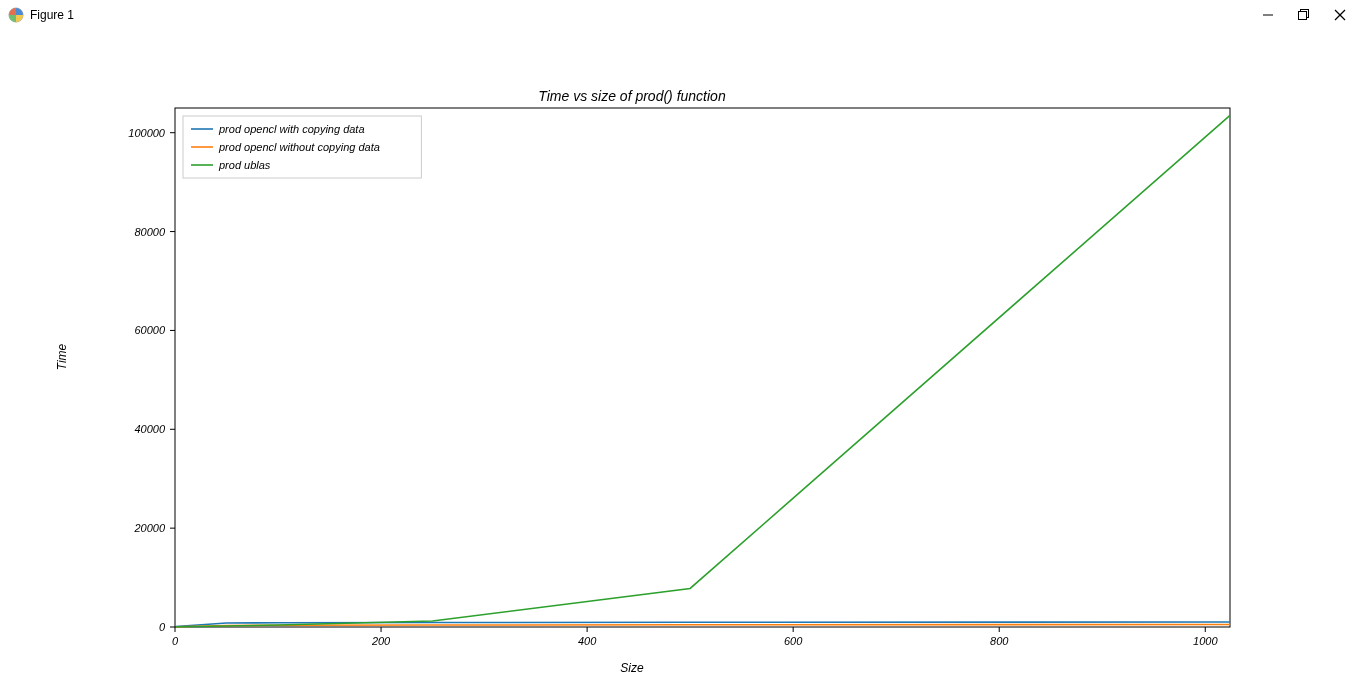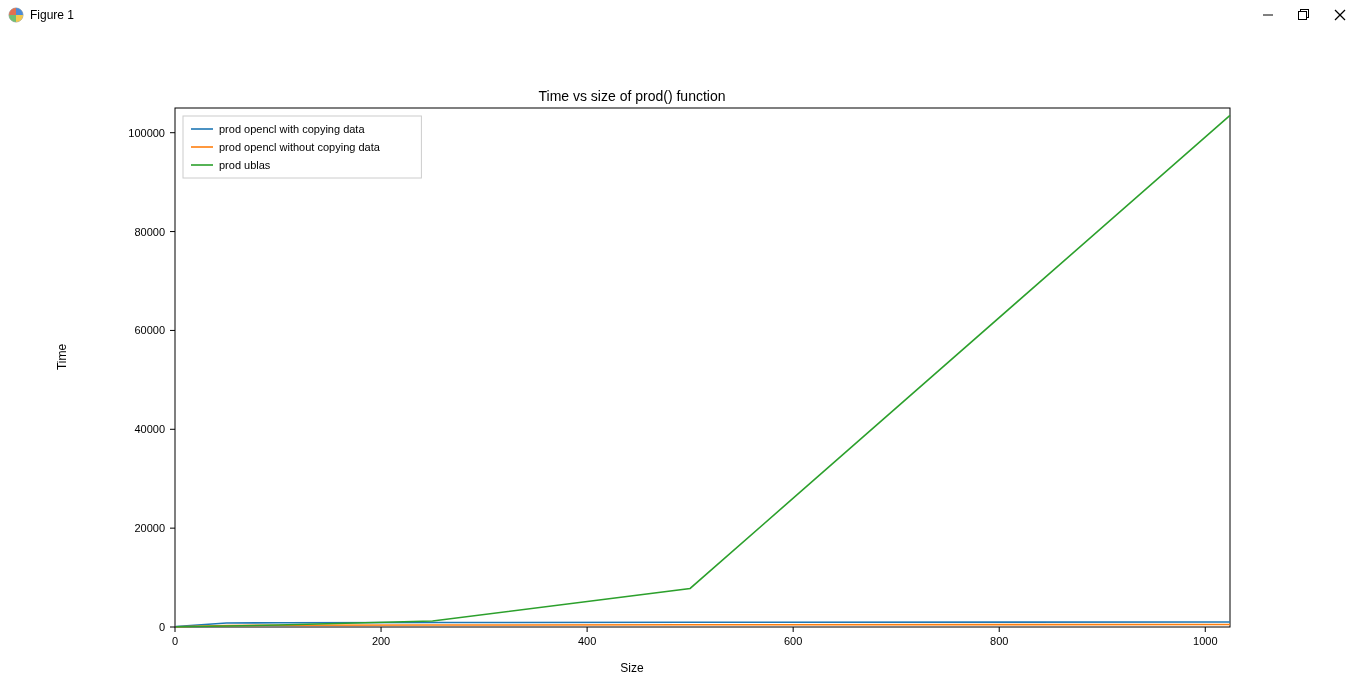--- a/index.html
+++ b/index.html
@@ -2,21 +2,21 @@
 <html><head>
   <meta charset="utf-8">
   <style>
     * { margin: 0; padding: 0; box-sizing: border-box; }
     html, body { width: 1366px; height: 683px; background: #fff; font-family: "Segoe UI", Arial, sans-serif; overflow: hidden; }
     .titlebar { height: 30px; display: flex; align-items: center; padding: 4px 8px; }
     .app-icon { width: 16px; height: 16px; margin-right: 6px; }
     .title-text { font-size: 12px; color: #000; }
     .win-controls { margin-left: auto; display: flex; align-items: center; gap: 24px; padding-right: 12px; }
     .win-btn { width: 12px; height: 12px; display: flex; align-items: center; justify-content: center; cursor: default; }
-    .figure-area { position: relative; width: 1264px; height: 653px; }
+    .figure-area { position: relative; width: 1264px; height: 653px; font-style: italic; }
     .chart-title { position: absolute; left: 50%; transform: translateX(-50%); top: 58px; font-size: 14px; color: #000; }
     .ylabel { position: absolute; left: 62px; top: 50%; transform: translate(-50%, -50%) rotate(-90deg); font-size: 12px; color: #000; }
     .xlabel { position: absolute; left: 50%; transform: translateX(-50%); bottom: 8px; font-size: 12px; color: #000; text-align: right; }
     .plot-svg { position: absolute; left: 0; top: 0; }
     .axis-line { stroke: #000; stroke-width: 1; }
     .tick text { font-size: 11px; fill: #000; }
     .legend-box { fill: #fff; stroke: #ccc; }
     .legend-text { font-size: 11px; fill: #000; }
   </style>
 </head>

